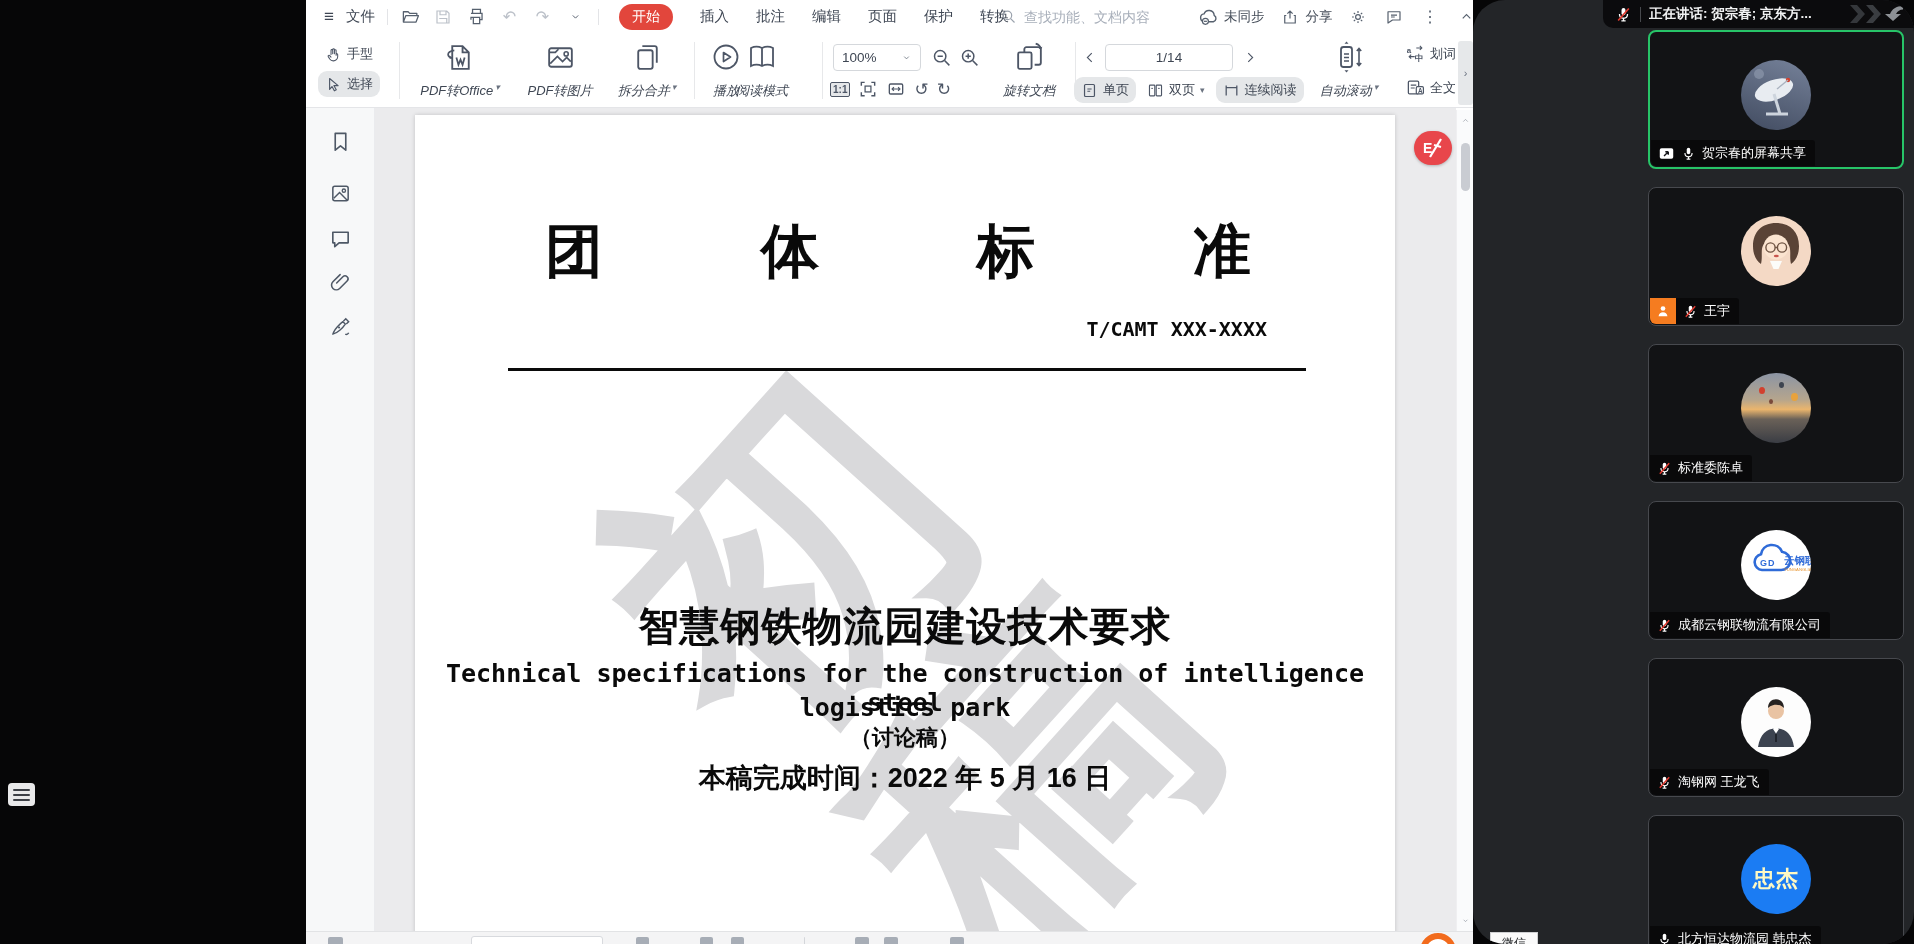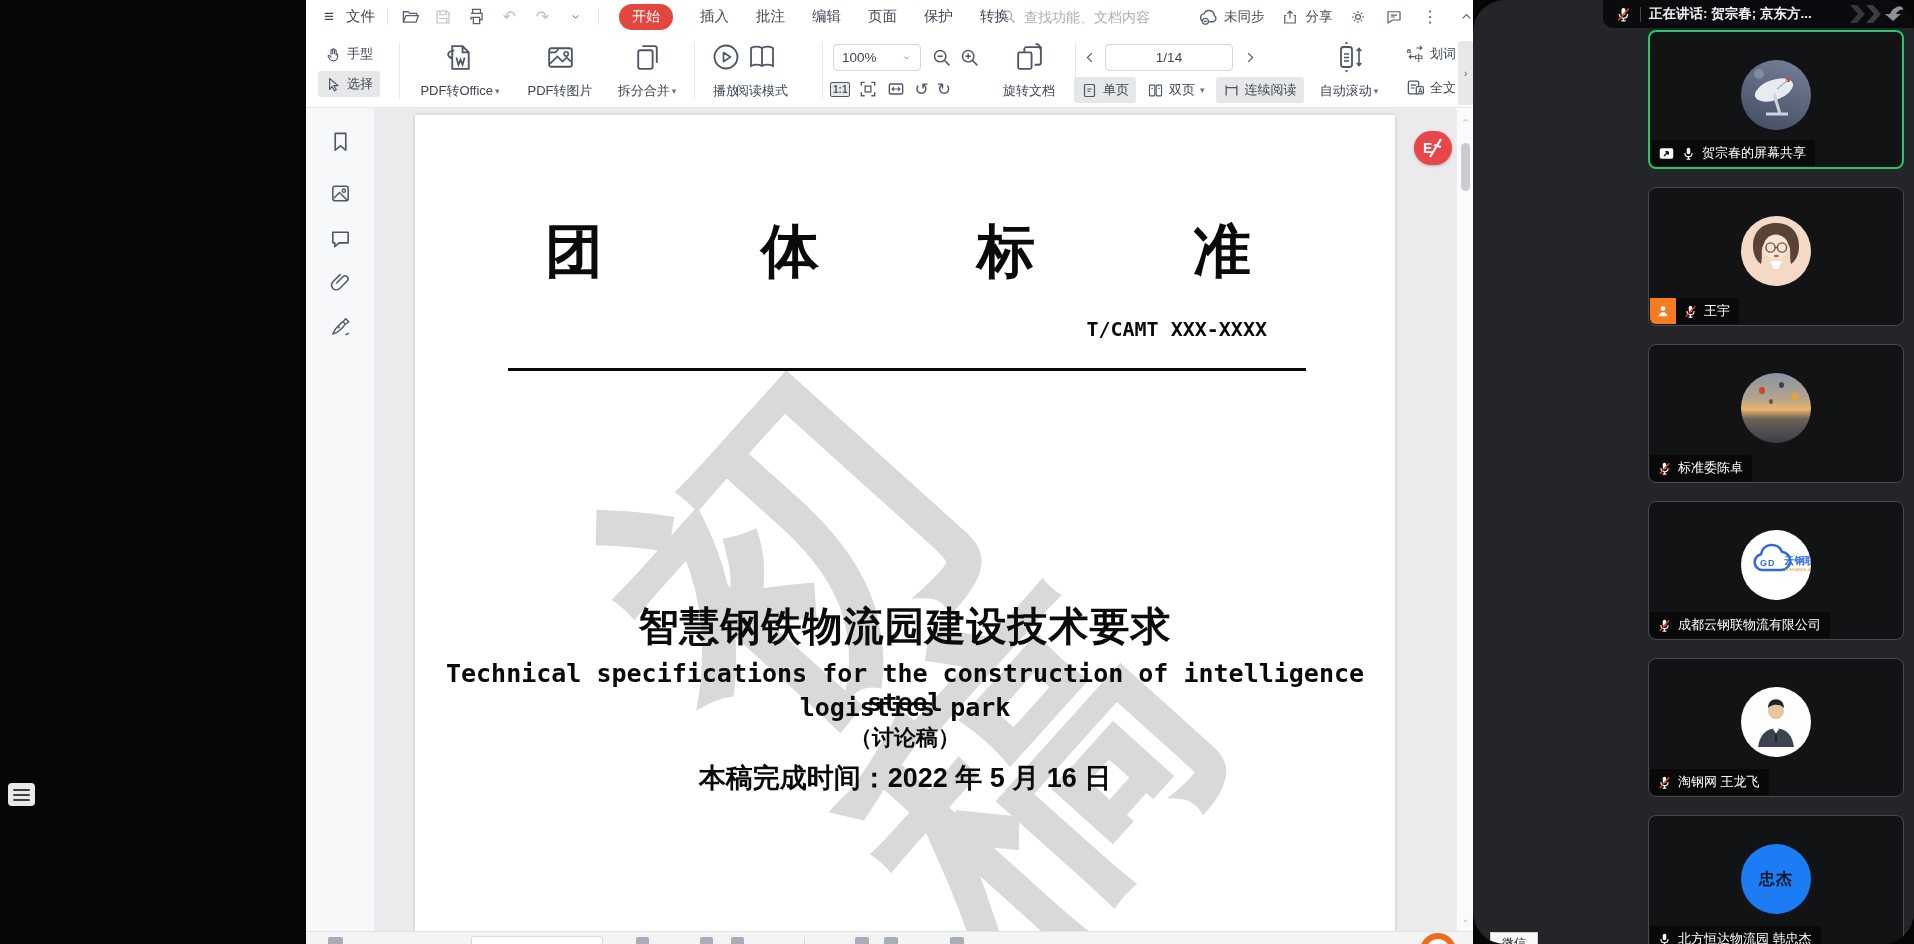--- a/index.html
+++ b/index.html
@@ -35,25 +35,25 @@
     font-family:"Liberation Sans",sans-serif; }
   #menu-search input::placeholder { color:#a8afba; }
   #menu-right { left:892px; top:0; gap:15px; color:#57606d; }
   #menu-right .lbl { font-size:13.5px; color:#454d59; margin-left:-10px; white-space:nowrap; }
 
   
   #toolbar { left:0; top:33px; width:100%; height:75px; background:#fff; border-bottom:1px solid #e4e5e8; }
   .vdiv { position:absolute; top:9px; width:1px; height:57px; background:#e7e8ea; }
   .bigbtn { position:absolute; top:7px; height:62px; display:flex; flex-direction:column; align-items:center;
     justify-content:space-between; cursor:pointer; padding:1px 0 2px; }
-  .bigbtn .bl { font-size:13px; color:#3e4653; white-space:nowrap; display:flex; align-items:center; gap:2px; }
+  .bigbtn .bl { font-size:13px; color:#3e4653; white-space:nowrap; display:flex; gap:2px;font-style:italic; }
   .caret { font-size:9px; color:#6b7380; }
   .smbtn { display:flex; align-items:center; gap:5px; font-size:13px; color:#3e4653; cursor:pointer;
     padding:4px 7px; border-radius:3px; white-space:nowrap; }
-  .hl { background:#e5e7e9; }
+  .hl { background:#e5e7e9;border-radius:9px; }
   .tico { color:#4d5666; display:flex; align-items:center; justify-content:center; }
   .zbox { position:absolute; top:11px; height:27px; border:1px solid #d5d8dc; border-radius:4px; background:#fff;
     display:flex; align-items:center; justify-content:space-between; padding:0 8px; font-size:13.5px; color:#3e4653; cursor:pointer; }
   #page-input { position:absolute; left:799px; top:11px; width:128px; height:27px; border:1px solid #d5d8dc;
     border-radius:4px; text-align:center; font-size:13.5px; color:#3e4653; outline:none; font-family:"Liberation Sans",sans-serif; }
   .navchev { position:absolute; top:17px; color:#4d5666; cursor:pointer; }
   .one2one { font-size:10px; font-weight:bold; color:#4d5666; border:1.5px solid #4d5666; border-radius:2px; padding:1px 2px; }
   #collapse-handle { position:absolute; right:0; top:8px; width:15px; height:64px; background:#e6e8ea; border-radius:3px;
     display:flex; align-items:center; justify-content:center; color:#6b7380; cursor:pointer; font-size:11px; }
 
@@ -104,21 +104,21 @@
   #speak-text { color:#f1f2f3; font-size:13.5px; font-weight:bold; white-space:nowrap; overflow:hidden; }
   #tiles { position:absolute; left:175px; top:30px; width:256px; display:flex; flex-direction:column; gap:18px; }
   .tile { position:relative; width:256px; height:139px; background:#121315; border:1px solid #47494e; border-radius:8px; }
   .tile.active { border:2px solid #27c468; }
   .avatar { position:absolute; left:50%; top:28px; transform:translateX(-50%); width:70px; height:70px;
     border-radius:50%; overflow:hidden; display:flex; align-items:center; justify-content:center; }
   .tlabel { position:absolute; left:1px; bottom:1px; display:flex; align-items:stretch; height:26px; border-radius:0 3px 0 6px; overflow:hidden; }
   .tlabel .black { background:rgba(8,8,9,.88); display:flex; align-items:center; gap:6px; padding:0 9px 0 7px; }
   .tlabel .name { color:#fff; font-size:13px; white-space:nowrap; }
   .pbadge { width:26px; height:26px; background:#f57c20; display:flex; align-items:center; justify-content:center; }
-  .av-blue { background:#1b7cf3; color:#0f172a; font-size:16px; font-weight:bold; letter-spacing:1px; }
+  .av-blue { background:#1b7cf3; color:#fef9c3; font-size:22px; font-weight:bold; letter-spacing:1px; }
   .av-balloons { background:linear-gradient(180deg,#8b94a4 0%,#b5a58d 38%,#eab56d 52%,#6a6158 66%,#3a3d44 100%); position:relative; }
   .av-balloons b { position:absolute; border-radius:50%; }
   #wechat-chip { position:absolute; left:17px; top:932px; width:48px; height:22px; background:#fafafa;
     border:1px solid #cfd0d2; font-size:12px; color:#26282b; text-align:center; padding-top:2px; }
 </style>
 </head>
 <body>
 
 <svg width="0" height="0" style="position:absolute">
   <defs>

